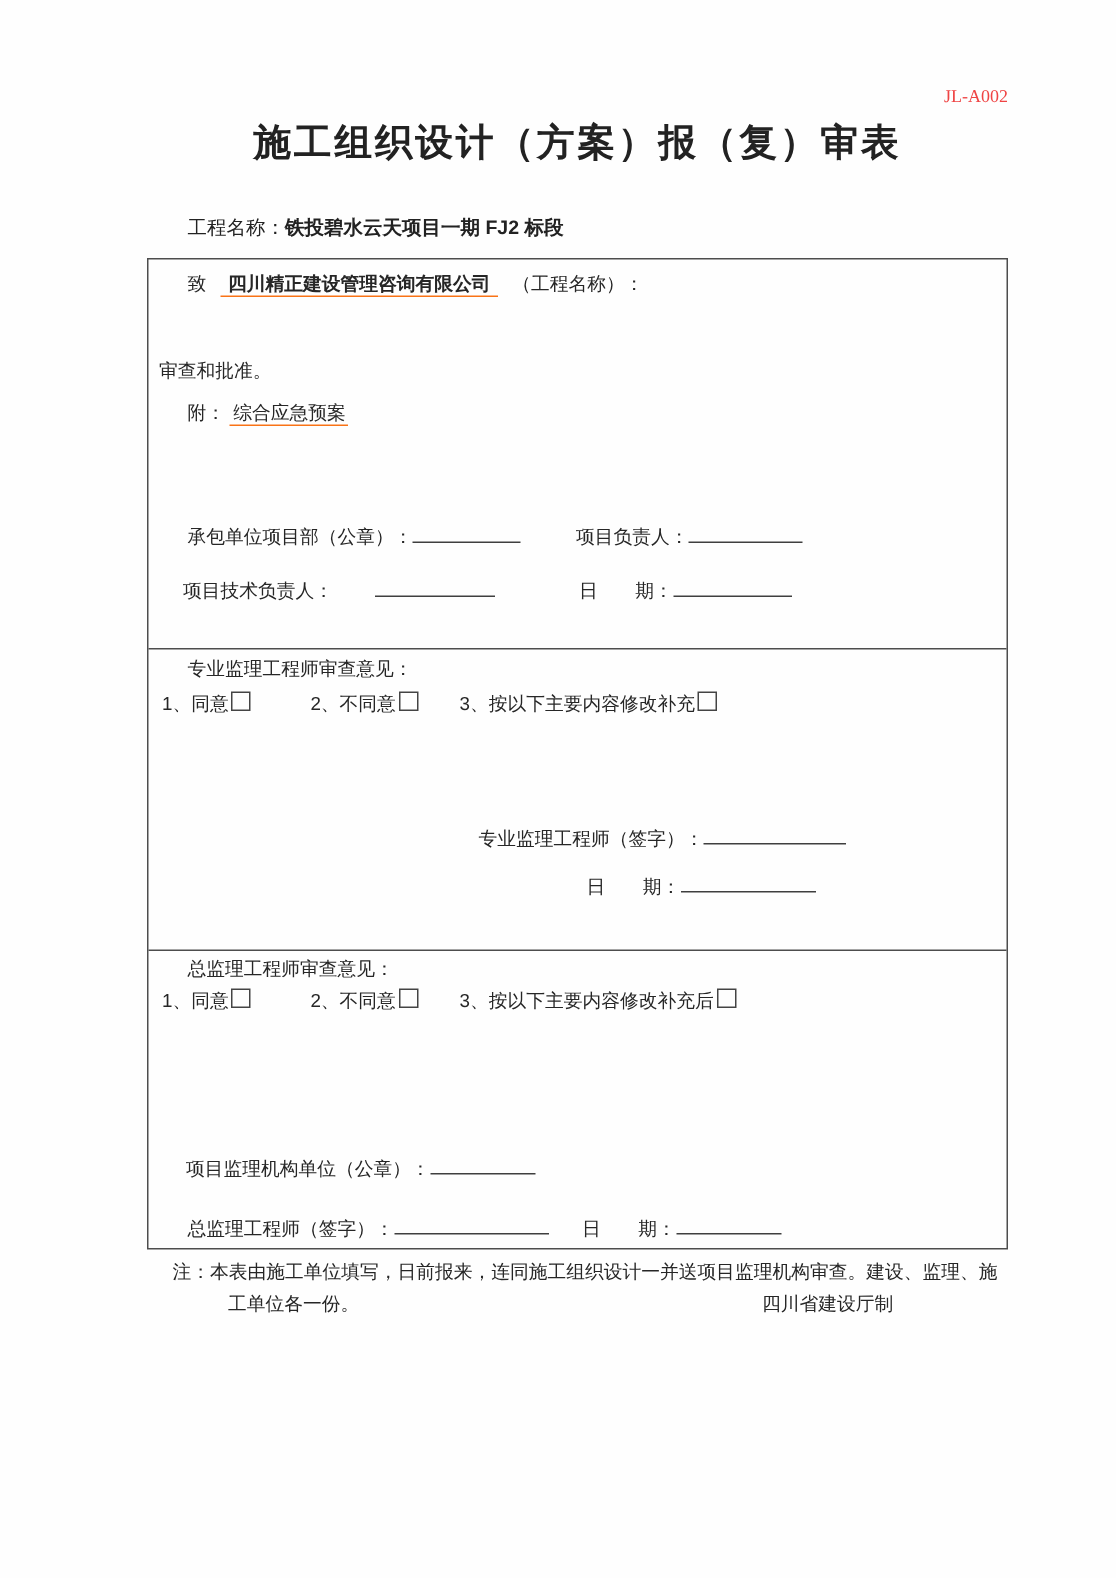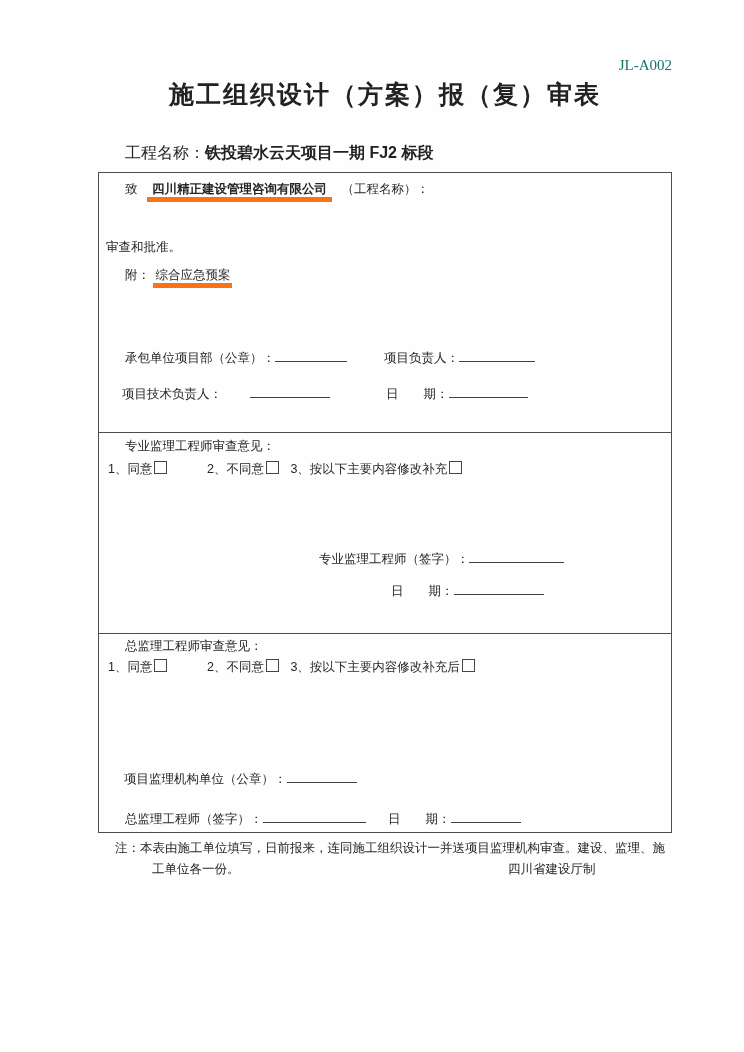--- a/index.html
+++ b/index.html
@@ -8,65 +8,65 @@
     background:#ffffff;
     font-family:"Liberation Sans", sans-serif;
     color:#262626;
   }
   .page{position:relative;width:744px;height:1052px;background:#fefefe;overflow:hidden;}
   .abs{position:absolute;}
   .form-code{
     left:98px;top:57px;width:574px;
     text-align:right;
     font-family:"Liberation Serif","DejaVu Serif",serif;
-    font-size:15px;color:#0f766e;
+    font-size:12px;color:#ef4444;
   }
   .title{
     left:98px;top:78px;width:574px;
     text-align:center;
     font-size:25px;font-weight:bold;
     letter-spacing:2px;color:#222;
   }
   .project-line{
     left:125px;top:143px;
-    font-size:16px;color:#222;
+    font-size:13px;color:#222;
   }
   .project-line .val{font-weight:bold;}
   .form-box{
     left:98px;top:172px;width:574px;height:661px;
     border:1px solid #4d4d4d;
     box-sizing:border-box;
     background:transparent;
     font-size:12.5px;
   }
   .divider{position:absolute;left:0;width:572px;height:0;border-top:1px solid #4d4d4d;}
   .d1{top:259px;}
   .d2{top:460px;}
   .blank{
     display:inline-block;
     border-bottom:1px solid #3f3f3f;
     height:13px;
     vertical-align:baseline;
   }
   .u{
-    border-bottom:5px solid #f97316;
+    border-bottom:1px solid #f97316;
     padding:0 5px 1px 5px;
   }
   .bold{font-weight:bold;}
   .checkbox{
     display:inline-block;
     width:11px;height:11px;
     border:1px solid #444;
     margin-left:2px;
     vertical-align:-1px;
     background:transparent;
   }
   .opt{display:inline-block;white-space:nowrap;}
   .opt.o1{margin-right:36px;}
-  .opt.o2{margin-right:8px;}
+  .opt.o2{margin-right:24px;}
   .nowrap{white-space:nowrap;}
   .note{
     left:115px;top:838px;width:560px;
     font-size:12.5px;line-height:21px;color:#262626;
   }
   .note .line1{white-space:nowrap;}
   .note .line2{padding-left:37px;white-space:nowrap;}
   .issuer{position:absolute;left:393px;top:21px;white-space:nowrap;}
 </style>
 </head>

